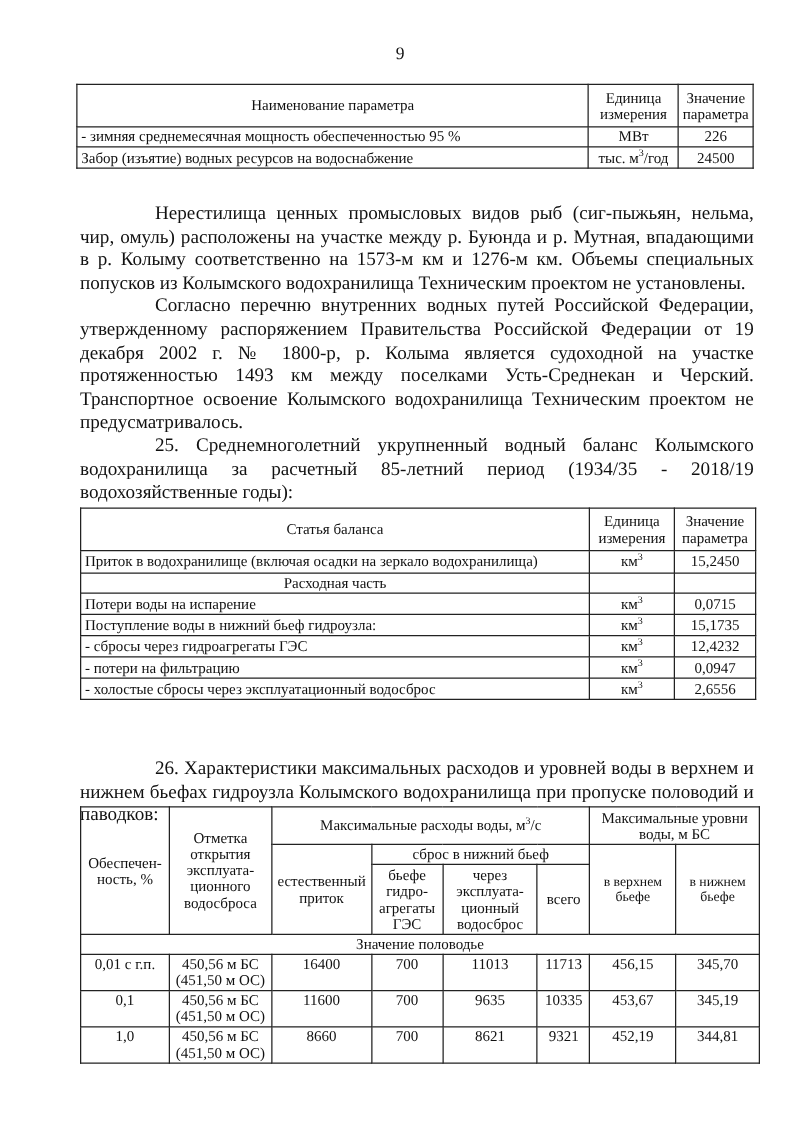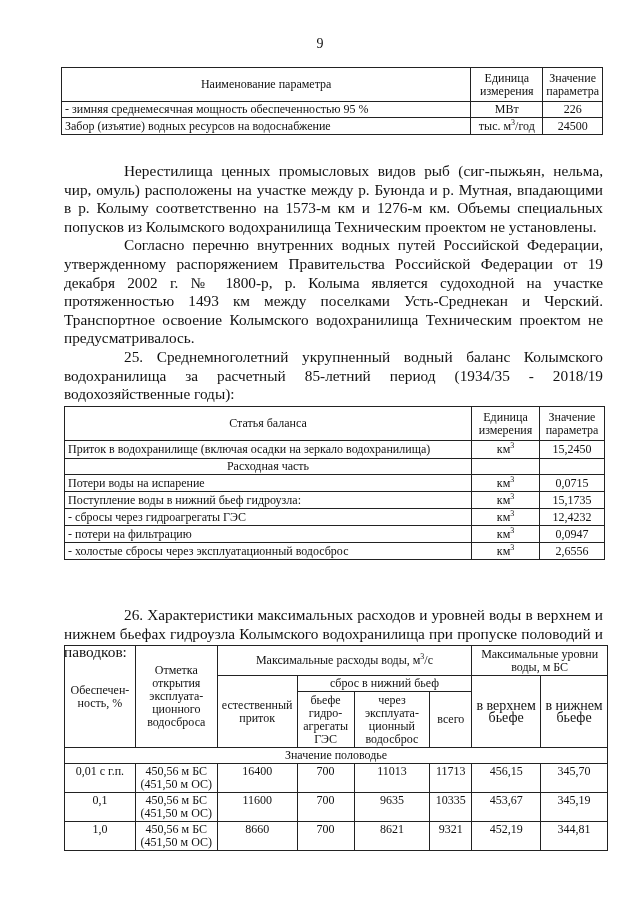--- a/index.html
+++ b/index.html
@@ -16,21 +16,21 @@
   .para {
     position: absolute; left: 64px; width: 539px; font-size: 15.3px; line-height: 18.6px;
     text-align: justify; text-align-last: auto;
   }
   .para p { margin: 0; text-indent: 60px; }
   sup { font-size: 8px; line-height: 0; vertical-align: 5px; }
   #t1 { top: 67px; left: 61px; width: 542px; }
   #t2 { top: 406px; left: 64px; width: 541px; }
   #t3 { top: 645px; left: 64px; width: 544px; font-size: 12px; }
   #t3 td { padding: 1px 2px; }
-  .small { font-size: 14px; line-height: 12px; }
+  .small { font-size: 11px; line-height: 12px; }
 </style>
 </head>
 <body>
 
 <div class="page-num">9</div>
 
 <table id="t1">
   <colgroup>
       <col style="width:412px">
       <col style="width:72px">

